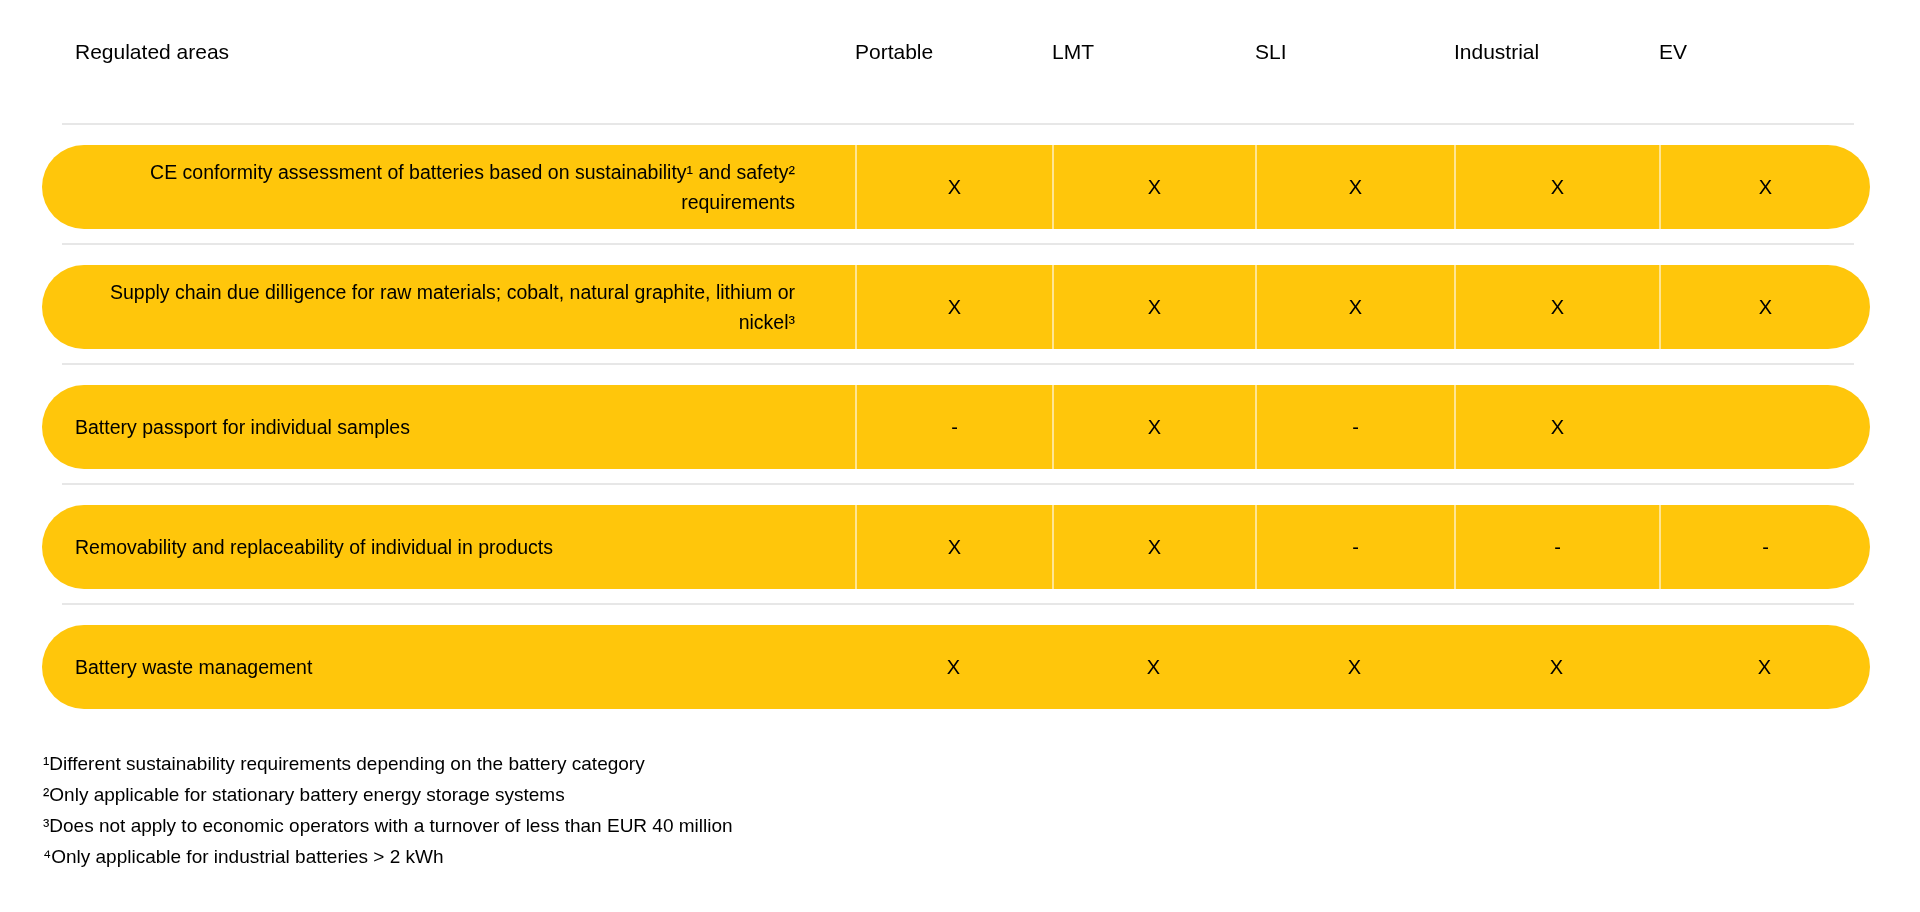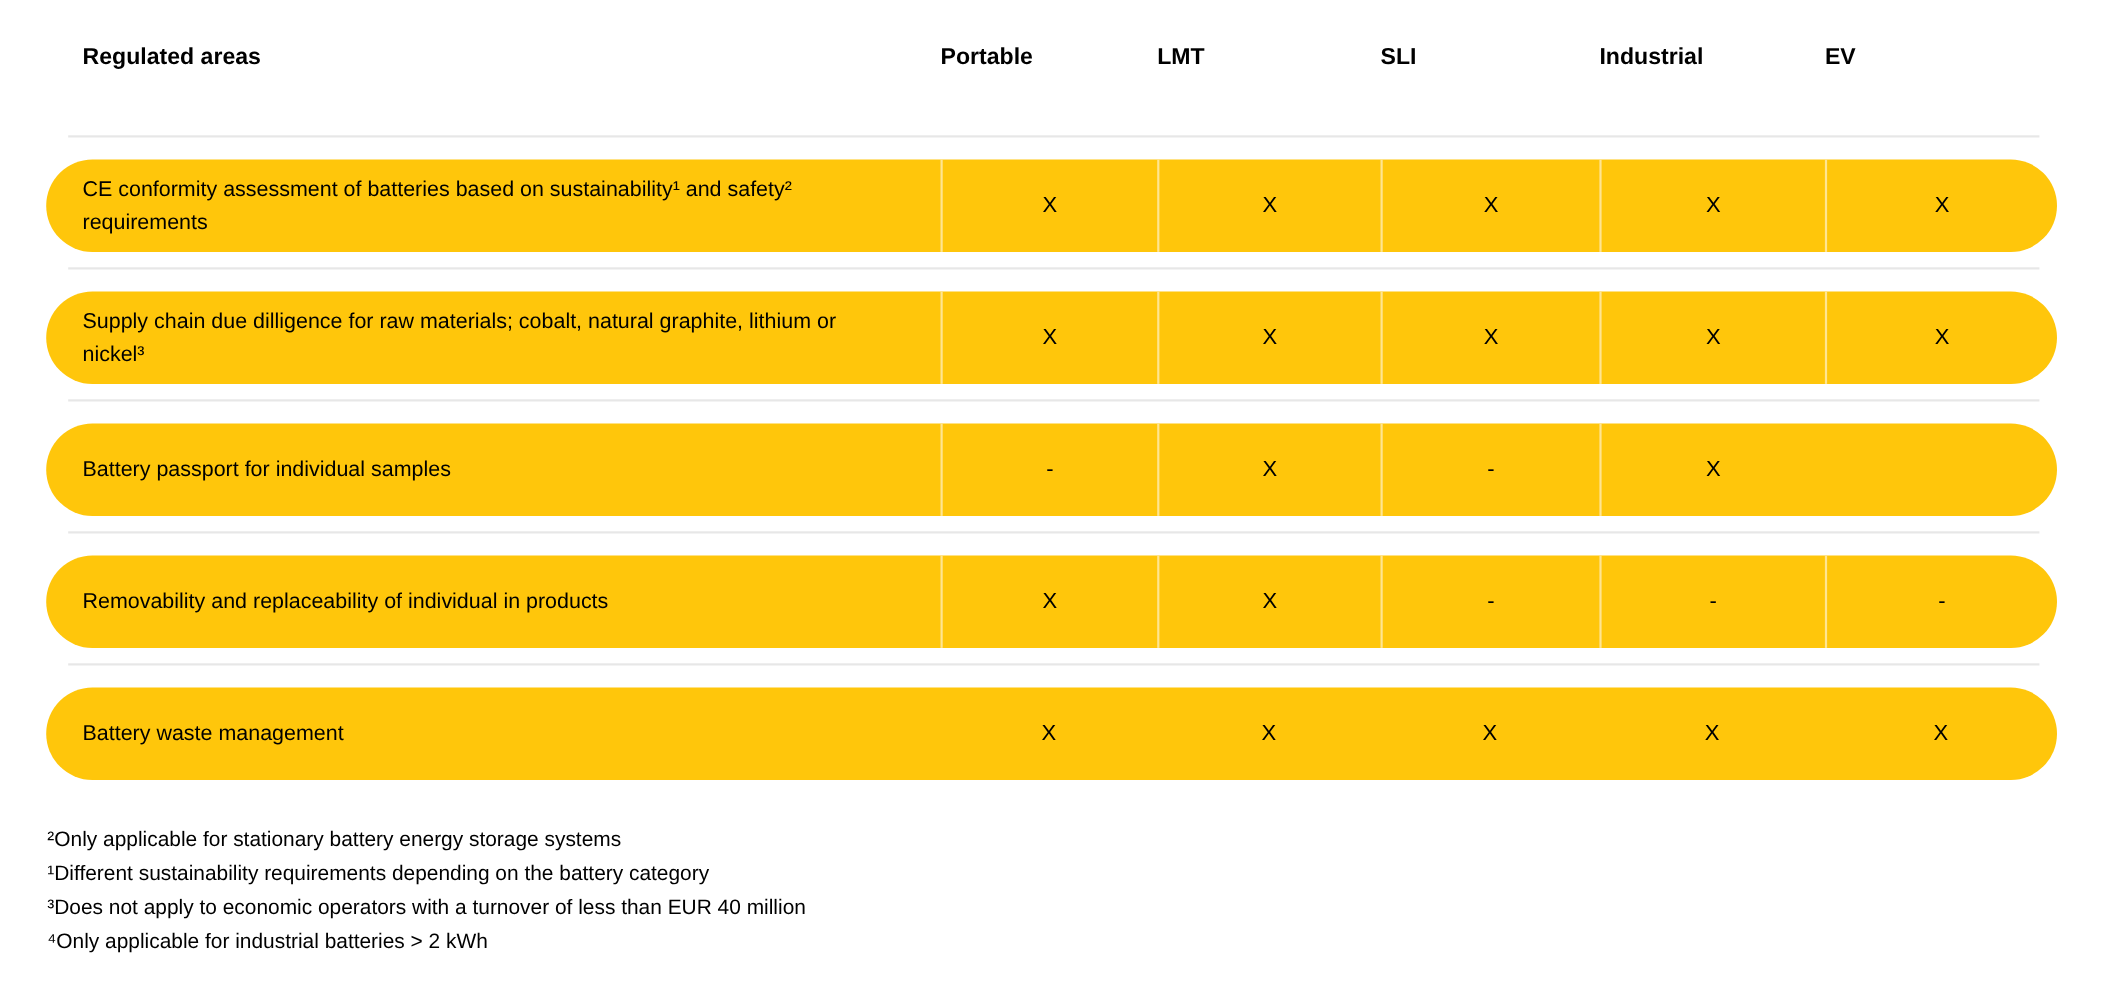--- a/index.html
+++ b/index.html
@@ -19,21 +19,21 @@
     grid-template-columns: 813px 197px 203px 199px 205px 211px;
   }
 
   .header-row {
     position: absolute;
     left: 42px;
     top: 30px;
     width: 1828px;
     height: 44px;
     align-items: center;
-    font-weight: bold;
+    font-weight: normal;
     font-size: 21px;
   }
   .header-row .th { text-align: left; }
   .header-row .th.label-col { text-align: left; padding-left: 33px; }
 
   .rule {
     position: absolute;
     left: 62px;
     width: 1792px;
     height: 2px;
@@ -52,21 +52,21 @@
     display: flex;
     align-items: center;
     justify-content: center;
     font-size: 20px;
     box-sizing: border-box;
   }
   .pill .cell + .cell { border-left: 2px solid var(--color-divider, #FFE592); }
   .pill.no-dividers .cell + .cell { border-left: none; }
   .pill .cell.label-cell {
     justify-content: flex-start;
-    text-align: left;
+    text-align: right;
     padding: 0 60px 0 33px;
     font-size: 19.5px;
     line-height: 30px;
   }
 
   .footnotes {
     position: absolute;
     left: 43px;
     top: 748px;
     font-size: 19px;
@@ -131,19 +131,19 @@
   <div class="pill grid6 no-dividers" style="top:625px">
     <div class="cell label-cell">Battery waste management</div>
     <div class="cell">X</div>
     <div class="cell">X</div>
     <div class="cell">X</div>
     <div class="cell">X</div>
     <div class="cell">X</div>
   </div>
 
   <div class="footnotes">
+    <div>¹Different sustainability requirements depending on the battery category</div>
     <div>²Only applicable for stationary battery energy storage systems</div>
-    <div>¹Different sustainability requirements depending on the battery category</div>
     <div>³Does not apply to economic operators with a turnover of less than EUR 40 million</div>
     <div>⁴Only applicable for industrial batteries &gt; 2 kWh</div>
   </div>
 
 </div>
 
 </body></html>

